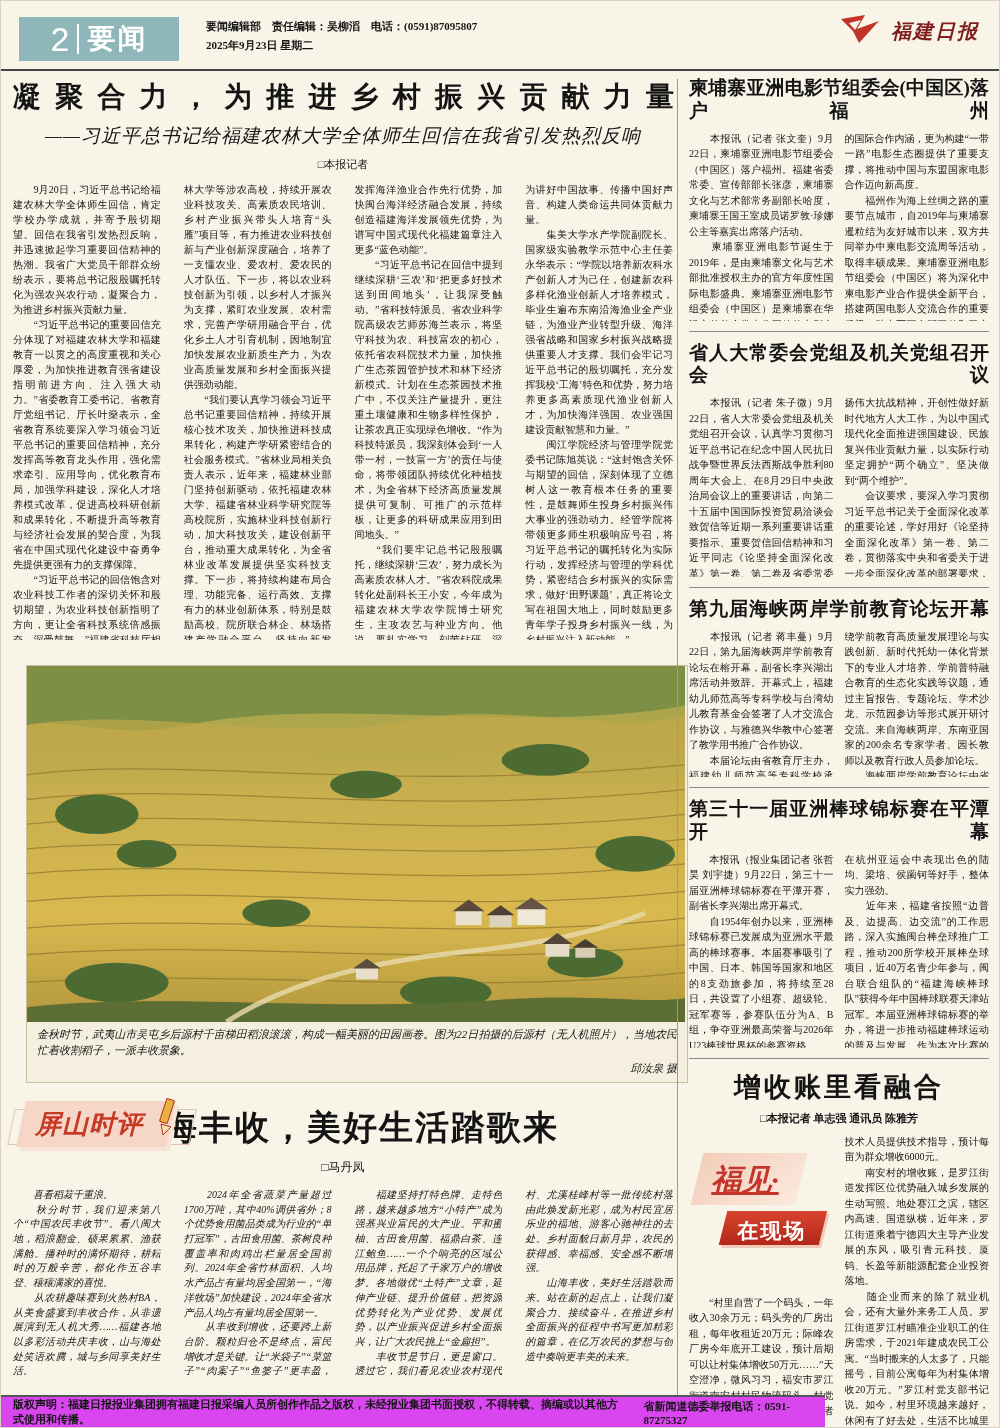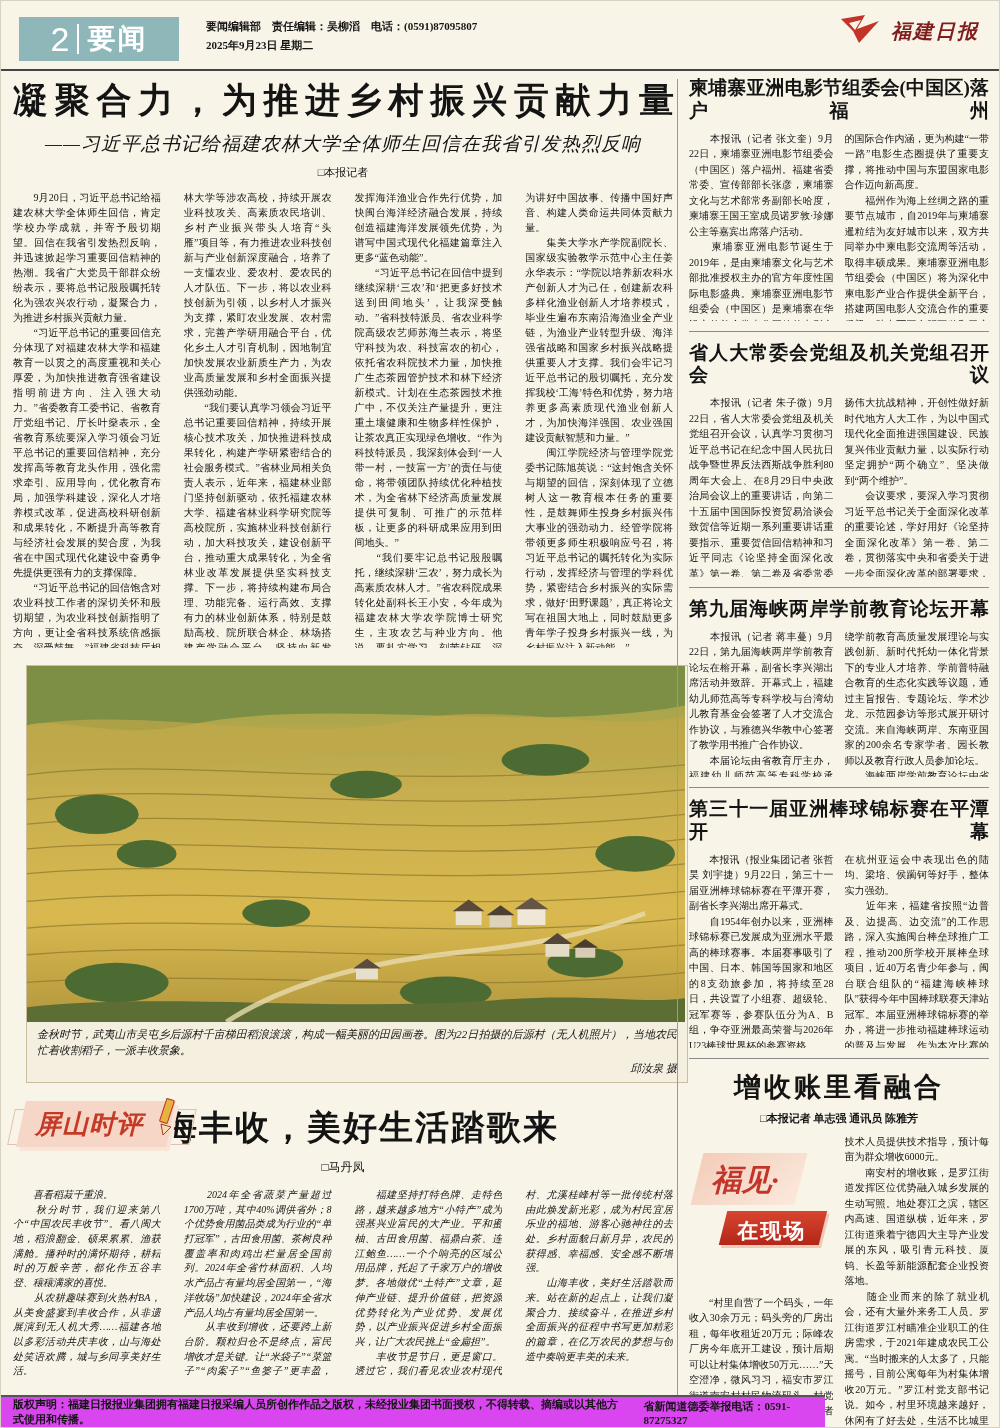--- a/index.html
+++ b/index.html
@@ -12,21 +12,21 @@
     display:flex;align-items:center;justify-content:center;font-family:"Liberation Sans",sans-serif;}
   .section-box .num{font-size:34px;font-weight:300;margin-right:8px;}
   .section-box .bar{width:2px;height:30px;background:#fff;margin-right:8px;}
   .section-box .sec{font-size:28px;font-weight:bold;letter-spacing:2px;}
   .hdr-info{position:absolute;left:205px;top:16px;font-size:11px;font-weight:bold;line-height:1.7;}
   .masthead{position:absolute;right:22px;top:12px;display:flex;align-items:center;}
   .masthead-text{font-size:20px;font-weight:900;color:#7f1d1d;font-style:italic;letter-spacing:2px;margin-left:6px;}
 
   
   .lead{position:absolute;left:12px;top:80px;width:660px;}
-  .lead-hl{font-size:35px;font-weight:900;line-height:1.15;text-align:justify;text-align-last:justify;letter-spacing:-1px;}
+  .lead-hl{font-size:28px;font-weight:900;line-height:1.15;text-align:justify;text-align-last:justify;letter-spacing:-1px;}
   .lead-sub{margin-top:10px;font-size:19px;font-style:italic;text-align:center;letter-spacing:1px;}
   .lead-by{margin-top:8px;font-size:11px;text-align:center;}
   .cols{display:flex;gap:23px;margin-top:10px;}
   .cols .col{flex:1;font-size:10px;line-height:1.5;text-align:justify;white-space:pre-line;overflow:hidden;}
   .lead .cols .col{height:458px;}
 
   
   .photo-block{position:absolute;left:12px;top:664px;width:660px;border:1px solid #c9bfa0;background:#f4efdf;margin-left:13px;}
   .photo{display:block;width:658px;height:356px;}
   .caption{padding:5px 10px 2px;font-size:11px;font-style:italic;text-align:justify;line-height:1.45;}
@@ -55,21 +55,21 @@
   .h2-body .col{height:182px;}
   .h3-body .col{height:148px;}
   .h4-body .col{height:196px;}
 
   .fj-hl{text-align:center;font-size:27px;font-weight:900;letter-spacing:3px;}
   .fj-by{margin-top:6px;text-align:center;font-size:11px;font-weight:bold;}
   .fj-cols{margin-top:8px;}
   .fj-cols .col{height:312px;}
   .fj-badge{width:128px;height:118px;position:relative;margin:4px auto 8px;}
   .fj-b1{position:absolute;left:0;top:0;width:104px;height:52px;background:linear-gradient(135deg,#f3cdb9,#fbe9dd);transform:skewX(-14deg);}
-  .fj-t1{position:absolute;left:14px;top:4px;font-size:30px;font-weight:bold;font-style:italic;color:#c3352b;}
+  .fj-t1{position:absolute;left:14px;top:4px;font-size:30px;font-weight:bold;font-style:italic;color:#c3352b;text-decoration:underline;}
   .fj-b2{position:absolute;left:26px;top:58px;width:100px;height:34px;background:linear-gradient(180deg,#d8452f,#b22718);transform:skewX(-14deg);box-shadow:3px 3px 0 #f0c9b8;}
   .fj-t2{position:absolute;left:40px;top:62px;font-size:21px;font-weight:bold;color:#fff;letter-spacing:2px;}
 
   
   .footer{position:absolute;left:0;bottom:0;width:824px;height:30px;border-top:2px solid #555;background:#d946ef;
     display:flex;align-items:center;justify-content:center;font-size:11px;font-weight:bold;}
   .footer span{margin:0 12px;}
 </style>
 </head>
 <body>

